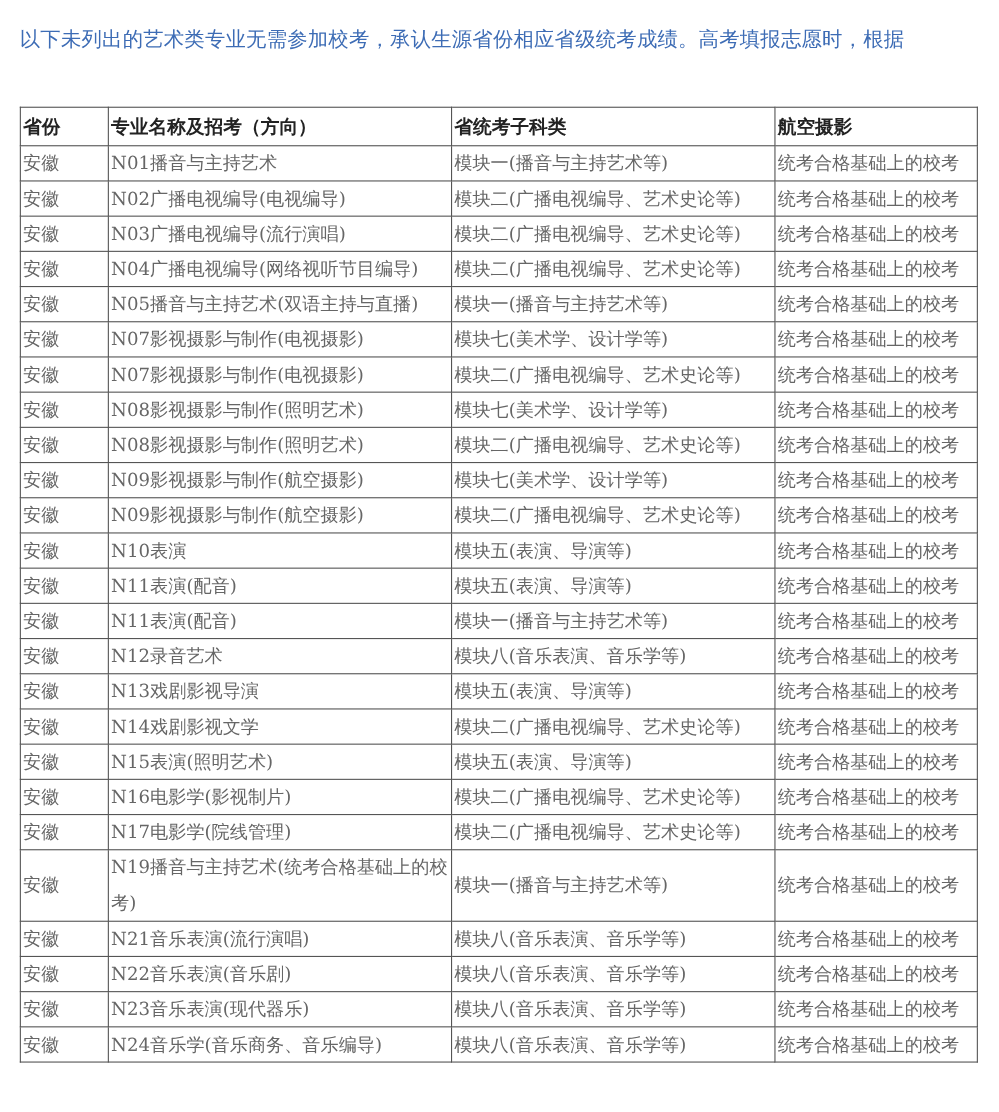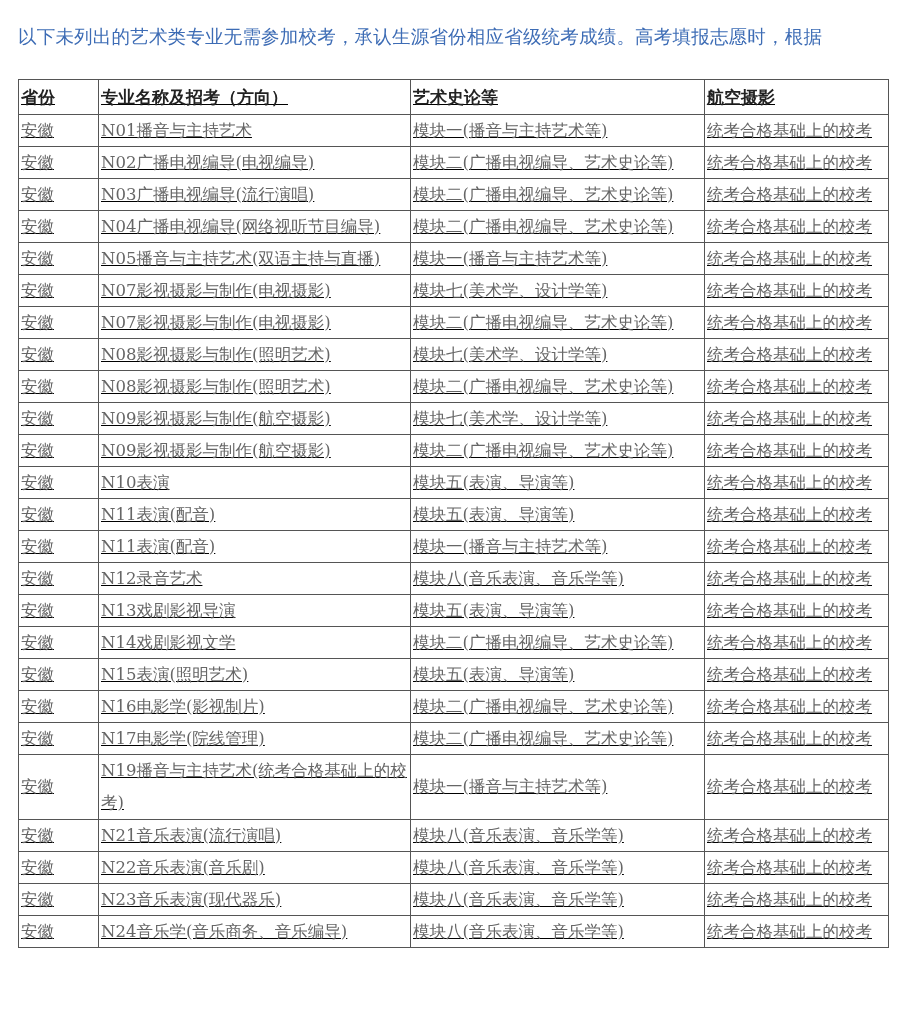--- a/index.html
+++ b/index.html
@@ -1,21 +1,21 @@
 <!DOCTYPE html>
 <html><head>
 <meta charset="utf-8">
 <style>
   html, body { margin: 0; padding: 0; background: #ffffff; }
   body { width: 908px; height: 1011px; position: relative; overflow: hidden;
          font-family: "DejaVu Sans", "Liberation Sans", sans-serif; }
   .intro { position: absolute; left: 18px; top: 20px; width: 875px;
            color: #3d6cb5; font-size: 18.5px; line-height: 34px; letter-spacing: 0.2px; }
-  table.grid { position: absolute; left: 18px; top: 79px; width: 870px;
-               border-collapse: collapse; table-layout: fixed; text-decoration: underline; }
+  table.grid { position: absolute; left: 18px; top: 97px; width: 870px;
+               border-collapse: collapse; table-layout: fixed; }
   table.grid td, table.grid th { border: 1.5px solid #555; padding: 0 2px;
                font-size: 16.5px; color: #666; text-align: left; vertical-align: middle;
                font-family: "DejaVu Serif", "Liberation Serif", serif; white-space: nowrap; overflow: hidden; }
   table.grid th { height: 34px; color: #222; font-weight: bold;
                font-family: "DejaVu Sans", "Liberation Sans", sans-serif; font-size: 17px; }
   table.grid td { height: 31px; }
   table.grid td.wrap { white-space: normal; line-height: 32px; height: 64px; }
   col.c1 { width: 80px; } col.c2 { width: 312px; } col.c3 { width: 294px; } col.c4 { width: 184px; }
 </style>
 </head>
@@ -29,21 +29,21 @@
   <colgroup>
       <col class="c1">
       <col class="c2">
       <col class="c3">
       <col class="c4">
     </colgroup>
   <thead>
     <tr>
       <th>省份</th>
       <th>专业名称及招考（方向）</th>
-      <th>艺术史论等</th>
+      <th>省统考子科类</th>
       <th>航空摄影</th>
     </tr>
   </thead>
   <tbody id="tbody">
       <tr>
         <td>安徽</td>
         <td>N01播音与主持艺术</td>
         <td>模块一(播音与主持艺术等)</td>
         <td>统考合格基础上的校考</td>
       </tr>

